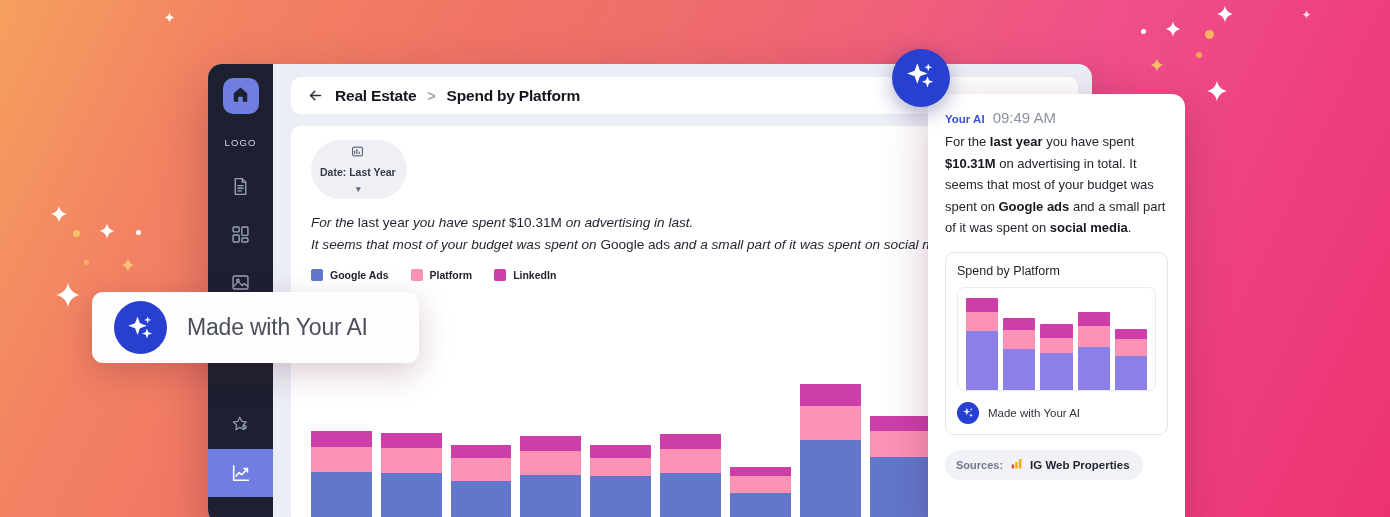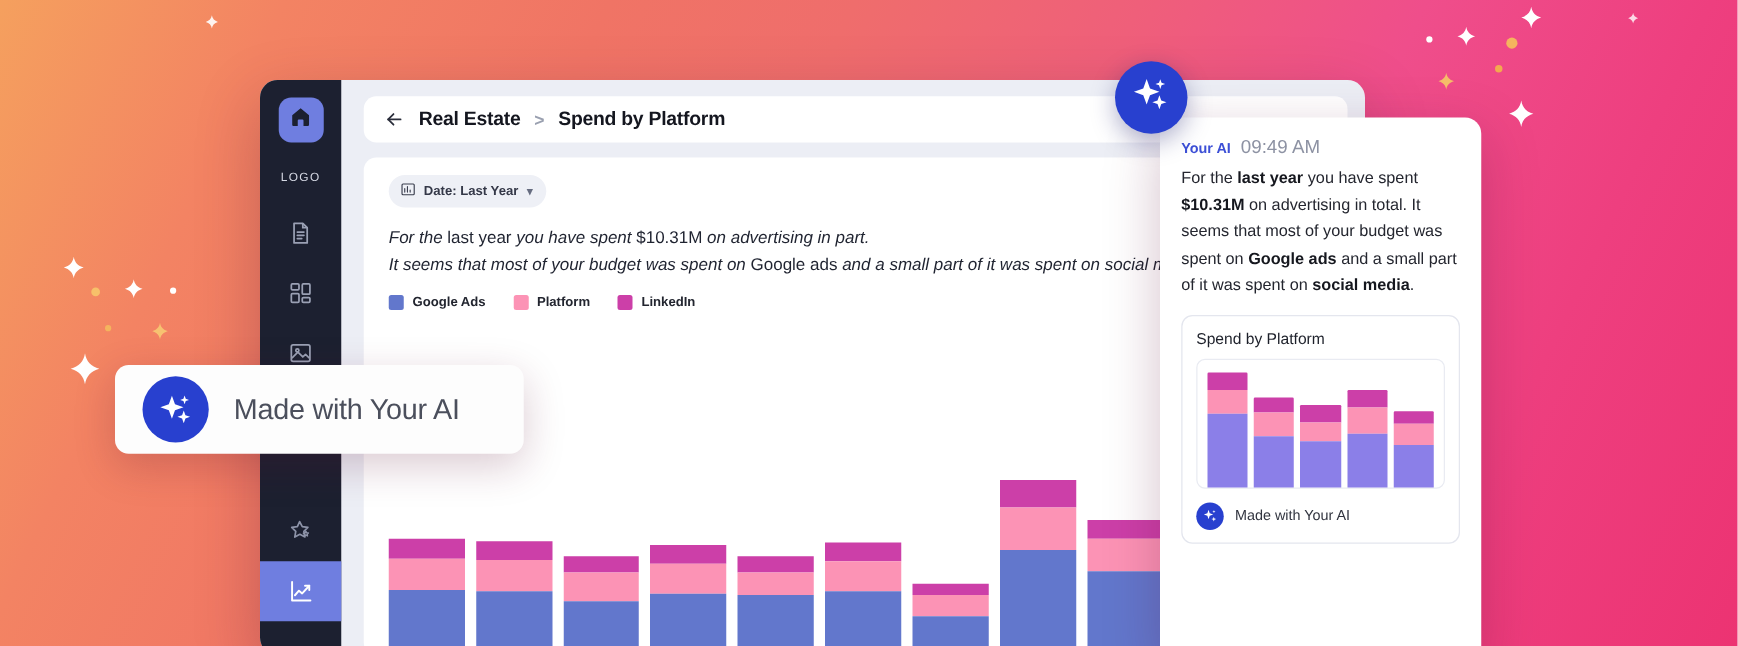--- a/index.html
+++ b/index.html
@@ -69,21 +69,21 @@
     margin-top: 12px; background: #fff;
     border-radius: 10px; flex: 1;
     padding: 14px 20px 0 20px;
     position: relative; overflow: hidden;
   }
 
   .date-pill {
     display: inline-flex; align-items: center; gap: 6px;
     background: #eef0f6; border-radius: 999px;
     padding: 5px 11px 5px 9px;
-    font-size: 10.5px; color: #343848; font-weight: 600;
+    font-size: 10.5px; color: #343848; font-weight: 600; flex-direction: column;
   }
   .date-pill .chev { font-size: 9px; color: #666c80; margin-left: 1px; }
 
   .narrative { margin-top: 13px; }
   .narrative p {
     font-size: 13.6px; font-style: italic; color: #1f2330;
     line-height: 22px; white-space: nowrap;
   }
   .narrative .normal { font-style: normal; }
 
@@ -322,21 +322,21 @@
             <rect x="3" y="4" width="18" height="16" rx="1.5"></rect>
             <path d="M7 16V11M11 16V8M15 16v-3" stroke-linecap="round"></path>
           </svg>
         </span>
         <span>Date: Last Year</span>
         <span class="chev">▾</span>
       </div>
 
       <div class="narrative">
         <p>
-          <span>For the </span><span class="normal">last year</span><span>  you have spent </span><span class="normal">$10.31M</span><span>  on advertising in part.</span>
+          <span>For the </span><span class="normal">last year</span><span>  you have spent </span><span class="normal">$10.31M</span><span>  on advertising in last.</span>
         </p>
         <p>
           <span>It seems that most of your budget was spent on </span><span class="normal">Google ads</span><span>  and a small part of it was spent on social media.</span>
         </p>
       </div>
 
       <div class="legend" id="legend">
           <div class="legend-item">
             <span class="swatch" style="background: rgb(98, 119, 204);"></span>
             <span class="legend-label">Google Ads</span>
@@ -453,20 +453,31 @@
         <svg width="14" height="14" viewBox="0 0 24 24" fill="#fff">
           <path d="M10 3.2 11.6 8 16.4 9.6 11.6 11.2 10 16 8.4 11.2 3.6 9.6 8.4 8z"></path>
           <path d="M17.2 12.6l.85 2.45 2.45.85-2.45.85-.85 2.45-.85-2.45-2.45-.85 2.45-.85z"></path>
           <path d="M17.4 3.4l.6 1.7 1.7.6-1.7.6-.6 1.7-.6-1.7-1.7-.6 1.7-.6z"></path>
         </svg>
       </span>
       <span class="made-text-sm">Made with Your AI</span>
     </div>
   </div>
 
+  <div class="sources-pill">
+    <span class="sources-label">Sources:</span>
+    <span>
+      <svg width="13" height="13" viewBox="0 0 24 24">
+        <rect x="3" y="14" width="4.6" height="7" rx="1.2" fill="#e8453c"></rect>
+        <rect x="9.7" y="9" width="4.6" height="12" rx="1.2" fill="#f9ab00"></rect>
+        <rect x="16.4" y="3.5" width="4.6" height="17.5" rx="1.2" fill="#f9ab00"></rect>
+      </svg>
+    </span>
+    <span class="sources-name">IG Web Properties</span>
+  </div>
 </aside>
 
 <div id="ai-orb">
   <span>
     <svg width="34" height="34" viewBox="0 0 24 24" fill="#fff">
       <path d="M9.4 3 11.3 8.3 16.6 10.2 11.3 12.1 9.4 17.4 7.5 12.1 2.2 10.2 7.5 8.3z"></path>
       <path d="M16.6 12.1l1.05 2.95 2.95 1.05-2.95 1.05-1.05 2.95-1.05-2.95-2.95-1.05 2.95-1.05z"></path>
       <path d="M17.1 3.1l.72 2.02 2.02.72-2.02.72-.72 2.02-.72-2.02-2.02-.72 2.02-.72z"></path>
     </svg>
   </span>

